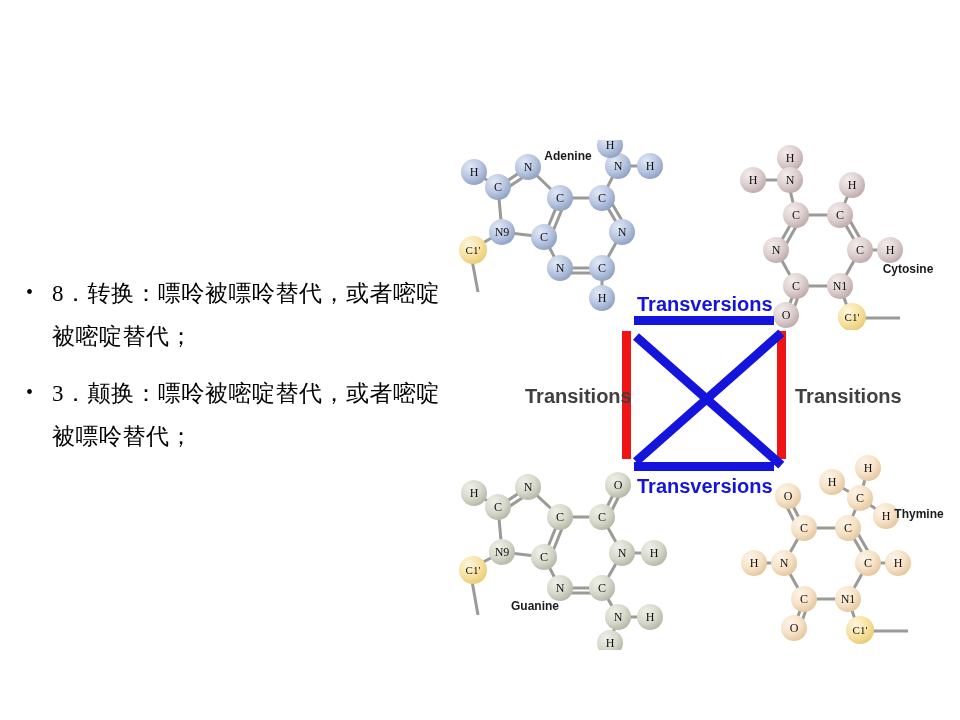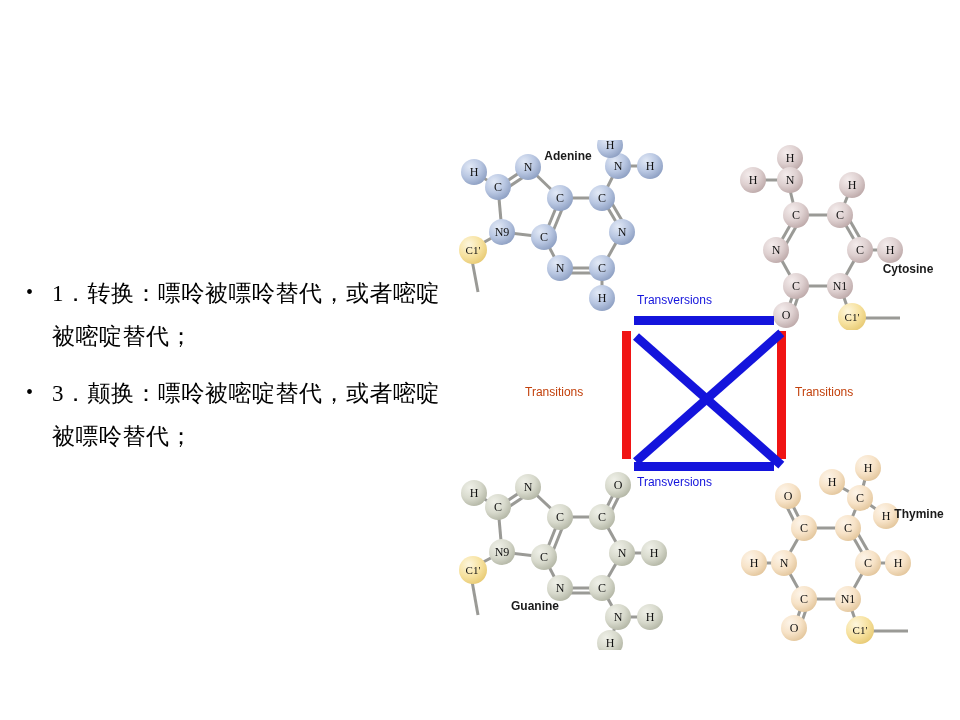--- a/index.html
+++ b/index.html
@@ -30,39 +30,39 @@
   }
 
   
   #figure{position:absolute;left:440px;top:130px;width:520px;height:520px;}
   #figure svg{display:block;}
 
   
   .diag-label{
     position:absolute;
     font-family:"Liberation Sans",sans-serif;
-    font-weight:normal;font-size:12px;white-space:nowrap;
+    font-weight:bold;font-size:20px;white-space:nowrap;
   }
   .lbl-transversion{color:#1414dc;}
-  .lbl-transition{color:#c2410c;}
+  .lbl-transition{color:#404040;}
 
   .bar-blue{position:absolute;background:#1414dc;}
   .bar-red{position:absolute;background:#f01414;}
   .diag-line{position:absolute;background:#1414dc;transform-origin:0 50%;}
 </style>
 </head>
 <body>
 
 <div id="slide">
 
 
   <div id="bullets">
     <div class="bullet-row">
       <div class="bullet-dot">•</div>
-      <div class="bullet-text">1．转换：嘌呤被嘌呤替代，或者嘧啶被嘧啶替代；</div>
+      <div class="bullet-text">8．转换：嘌呤被嘌呤替代，或者嘧啶被嘧啶替代；</div>
     </div>
     <div class="bullet-row">
       <div class="bullet-dot">•</div>
       <div class="bullet-text">3．颠换：嘌呤被嘧啶替代，或者嘧啶被嘌呤替代；</div>
     </div>
   </div>
 
   <div id="figure">
 
     <svg style="position:absolute;left:10px;top:10px;" width="230" height="185" viewBox="0 0 230 185">

